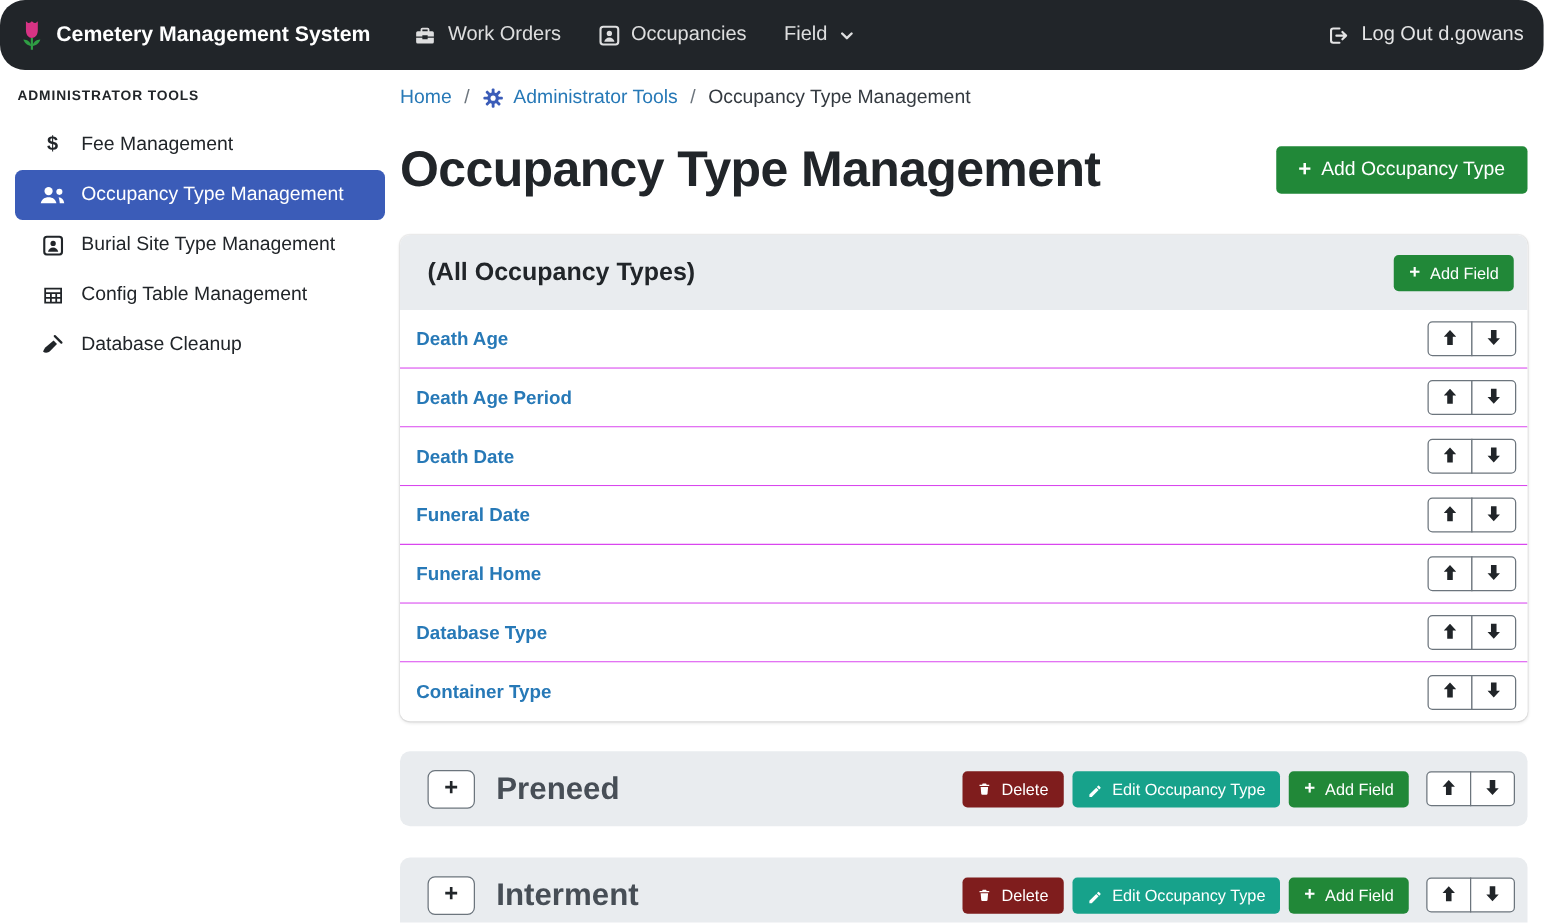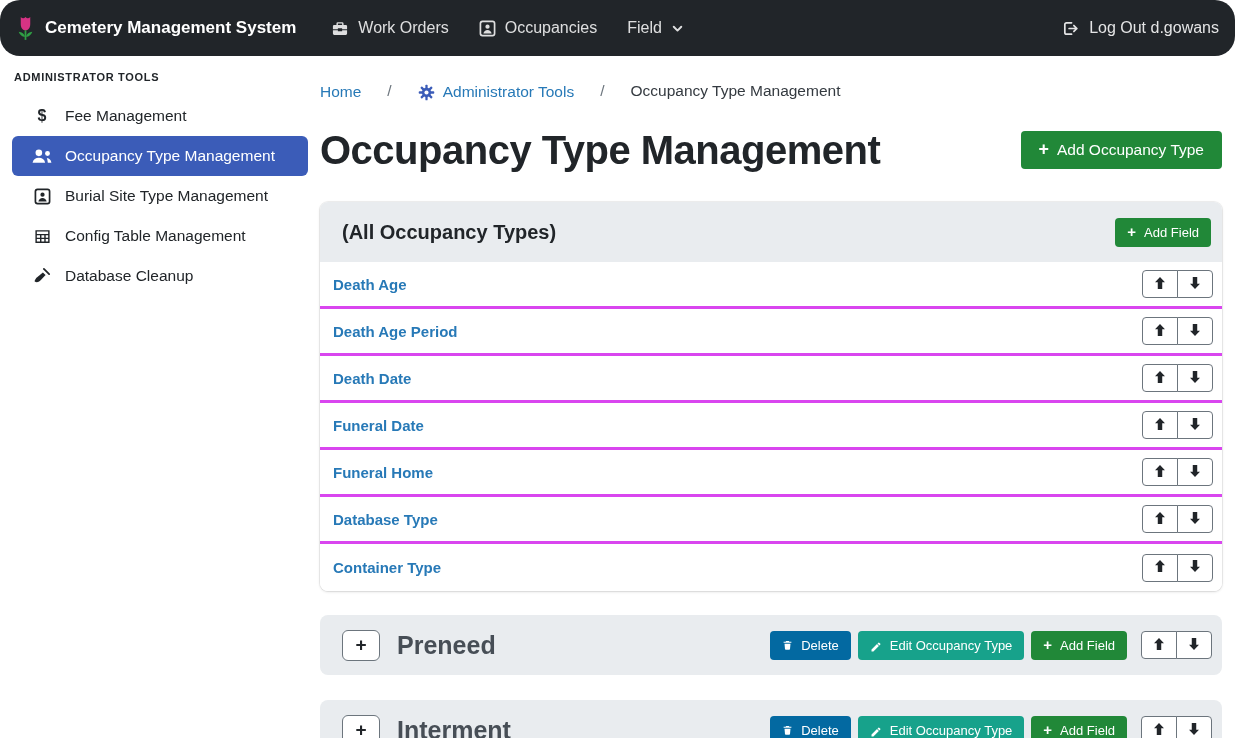--- a/index.html
+++ b/index.html
@@ -37,50 +37,50 @@
     display: flex; align-items: center; height: 40px; padding: 0 10px 0 17px;
     border-radius: 6px; font-size: 15.5px; color: #212529; cursor: pointer;
   }
   .side-item .s-icon { width: 26px; margin-right: 10px; display: flex; justify-content: center; align-items: center; color: #212529; }
   .side-item.active { background: #3b5cb8; color: #fff; }
   .side-item.active .s-icon { color: #fff; }
   .dollar-glyph { font-weight: 700; font-size: 16px; }
 
   
   .main { position: absolute; top: 56px; left: 320px; width: 902px; }
-  .breadcrumb { display: flex; gap: 26px; margin-top: 26px; font-size: 15.5px; height: 20px; }
+  .breadcrumb { display: flex; align-items: center; gap: 10px; margin-top: 12px; font-size: 15.5px; height: 20px; }
   .crumb-link { color: #2779b7; display: flex; align-items: center; gap: 8px; cursor: pointer; }
   .crumb-sep { color: #6c757d; }
   .crumb-current { color: #343a40; }
 
   .title-row { display: flex; align-items: center; justify-content: space-between; margin-top: 24px; height: 48px; }
   .page-title { font-size: 40px; font-weight: 600; color: #212529; letter-spacing: -0.5px; white-space: nowrap; }
 
   .btn { border: none; border-radius: 4px; color: #fff; display: inline-flex; align-items: center; gap: 8px; }
   .btn-lg { font-size: 15.5px; padding: 10px 18px; }
   .btn-sm { font-size: 13px; padding: 7px 12px; }
   .btn-green { background: #218838; }
-  .btn-red { background: #0369a1; }
+  .btn-red { background: #7f1d1d; }
   .btn-teal { background: #17a28b; align-items: flex-end; }
   .plus-glyph { font-weight: 700; font-size: 1.15em; line-height: 1; }
 
   
   .card {
     margin-top: 28px; border-radius: 8px; background: #fff; overflow: hidden;
     box-shadow: 0 0 0 1px rgba(0,0,0,0.06), 0 1px 3px rgba(0,0,0,0.12);
   }
   .card-header {
     background: #e9ecef; height: 60px; display: flex; align-items: center;
     justify-content: space-between; padding: 0 11px 0 22px;
   }
   .card-title { font-size: 20px; font-weight: 600; color: #212529; }
 
   .field-row {
     height: 47px; display: flex; align-items: center; justify-content: space-between;
-    padding: 0 9px 0 13px; border-bottom: 3px solid #d946ef; background: #fff;
+    padding: 0 9px 0 13px; border-bottom: 1px solid #d946ef; background: #fff;
   }
   .field-row:last-child { border-bottom: none; }
   .field-link { color: #2779b7; font-weight: 700; font-size: 15px; cursor: pointer; }
 
   .arrow-group { display: flex; }
   .arrow-btn {
     width: 36px; height: 28px; background: #fff; border: 1px solid #6c757d;
     display: flex; align-items: center; justify-content: center; padding: 0;
   }
   .arrow-btn.up { border-radius: 4px 0 0 4px; }

